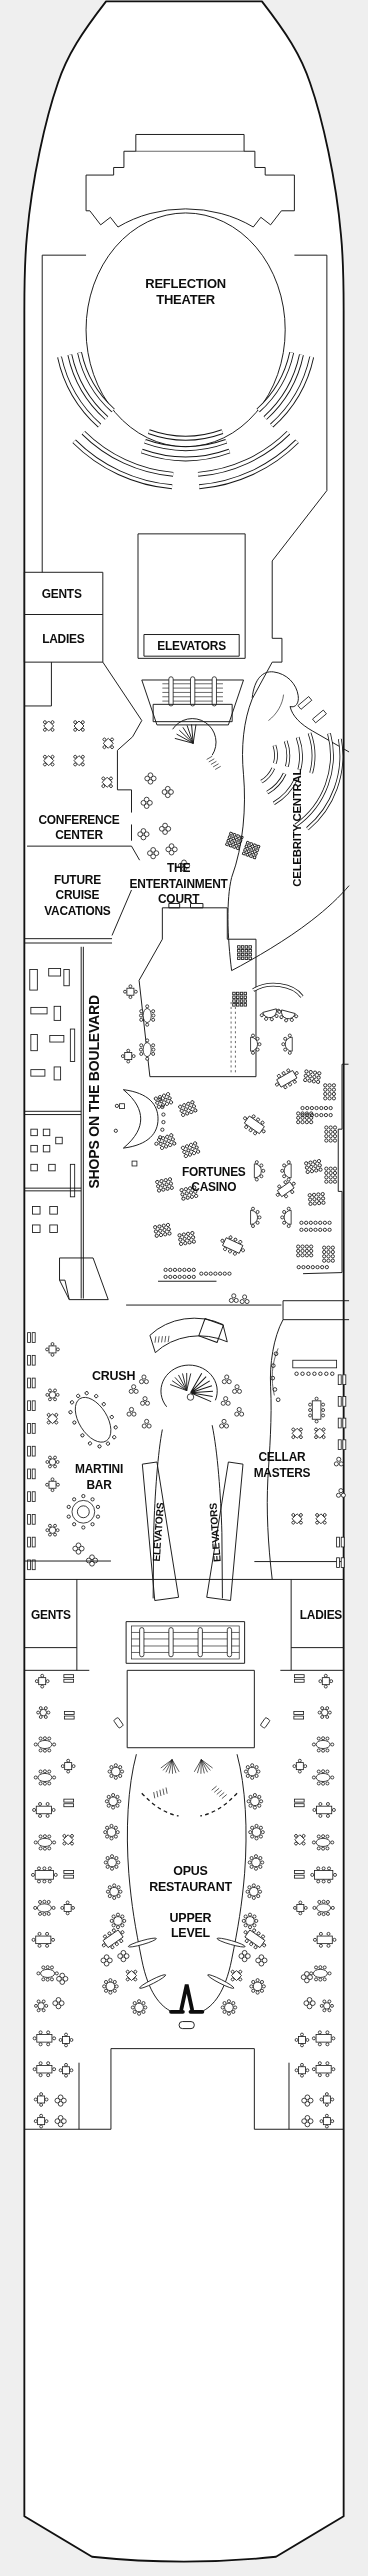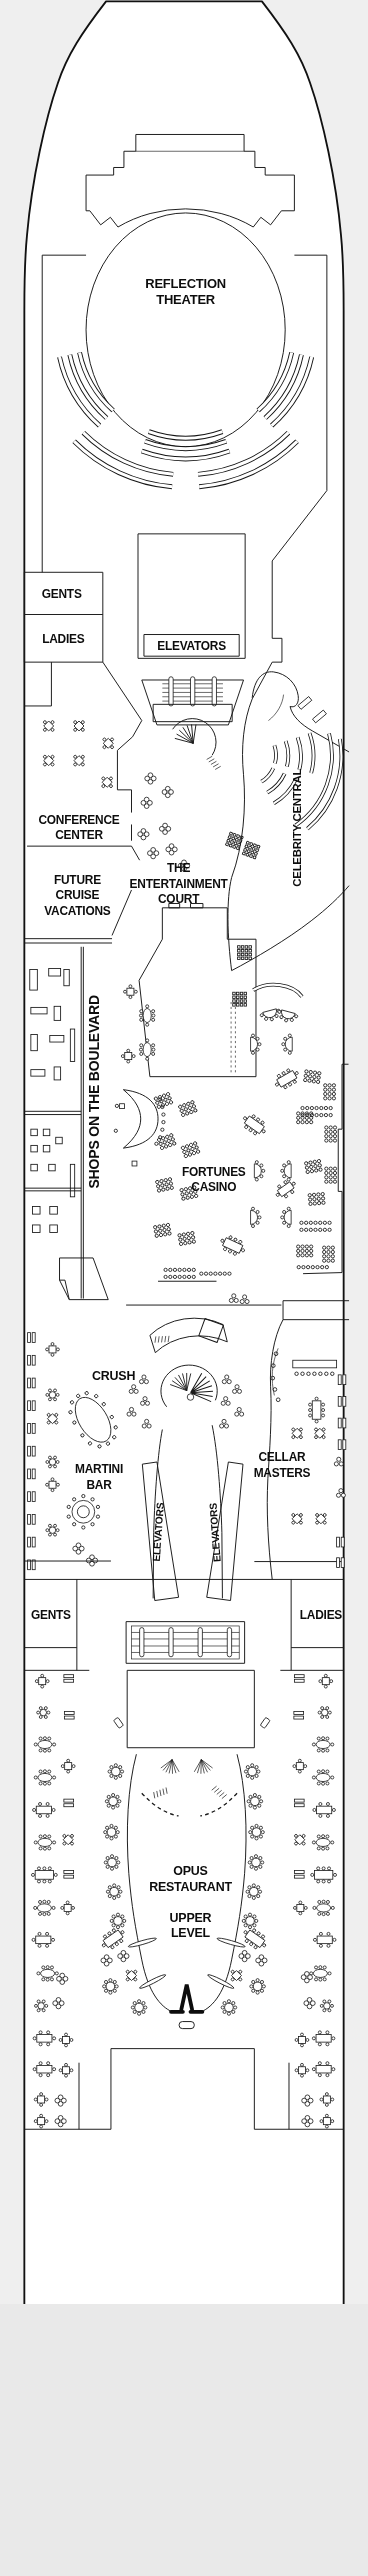--- a/index.html
+++ b/index.html
@@ -1,16 +1,16 @@
 <!DOCTYPE html>
 <html style="font-size:8.7px"><head>
 <meta charset="utf-8">
 <style>
   html,body{margin:0;padding:0;background:#e9e9e9;}
-  .stage{position:relative;width:368px;height:2304px;background:#efefef;margin:0 auto;
+  .stage{position:relative;width:368px;height:2576px;background:#efefef;margin:0 auto;
          font-family:"Liberation Sans",sans-serif;overflow:hidden;}
   svg{position:absolute;left:0;top:0;}
   .wall{stroke:#1a1a1a;stroke-width:1.8;fill:none;stroke-linejoin:round;}
   .wallthin{stroke:#1a1a1a;stroke-width:1.2;fill:none;}
   .hull{stroke:#111;stroke-width:3.4;fill:#ffffff;stroke-linejoin:round;}
   .furn{stroke:#1a1a1a;stroke-width:1.5;fill:#ffffff;}
   .furnd{stroke:#1a1a1a;stroke-width:1.6;fill:none;}
   .band{stroke:#151515;stroke-width:9;fill:none;}
   .bandi{stroke:#ffffff;stroke-width:5.6;fill:none;}
   .cband{stroke:#151515;stroke-width:7;fill:none;}

